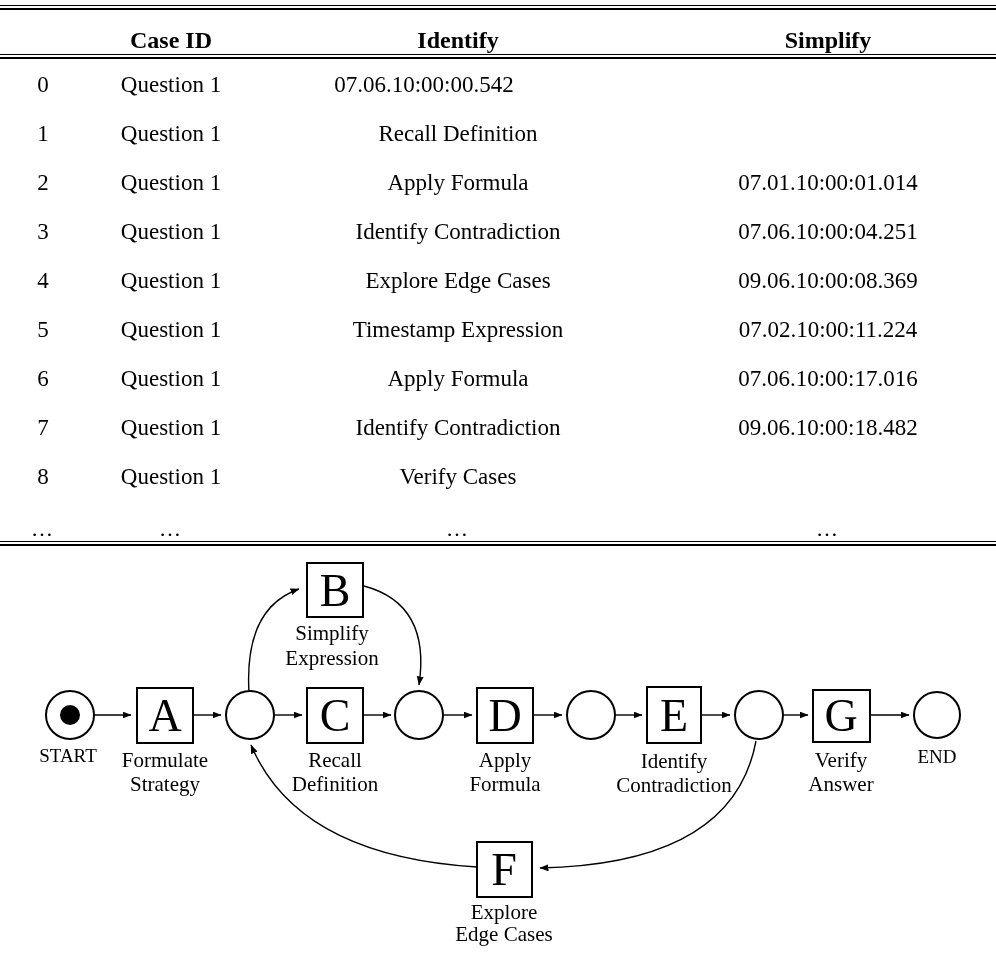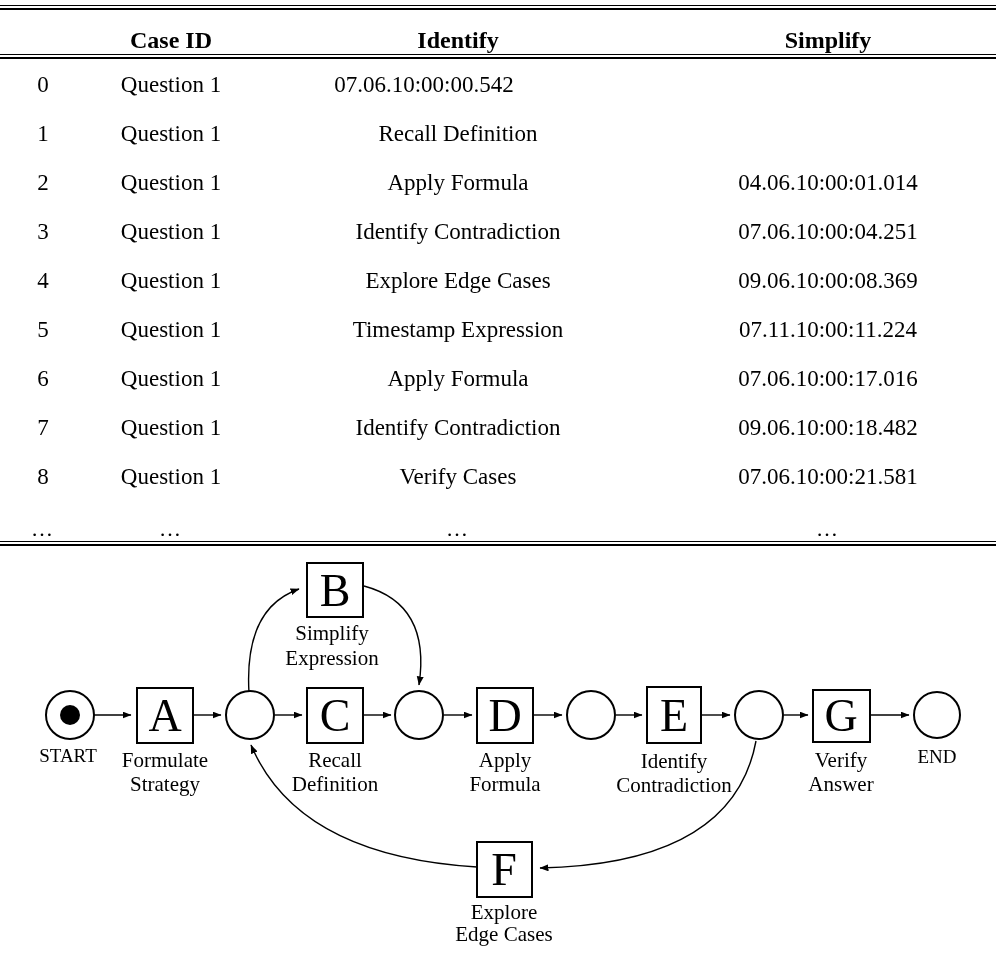--- a/index.html
+++ b/index.html
@@ -51,57 +51,56 @@
 </div>
 <div class="trow" style="top:119px">
   <div class="c1">1</div>
   <div class="c2">Question 1</div>
   <div class="c3">Recall Definition</div>
 </div>
 <div class="trow" style="top:168px">
   <div class="c1">2</div>
   <div class="c2">Question 1</div>
   <div class="c3">Apply Formula</div>
-  <div class="c4">04.06.10:00:01.014</div>
+  <div class="c4">07.01.10:00:01.014</div>
 </div>
 <div class="trow" style="top:217px">
   <div class="c1">3</div>
   <div class="c2">Question 1</div>
   <div class="c3">Identify Contradiction</div>
   <div class="c4">07.06.10:00:04.251</div>
 </div>
 <div class="trow" style="top:266px">
   <div class="c1">4</div>
   <div class="c2">Question 1</div>
   <div class="c3">Explore Edge Cases</div>
   <div class="c4">09.06.10:00:08.369</div>
 </div>
 <div class="trow" style="top:315px">
   <div class="c1">5</div>
   <div class="c2">Question 1</div>
   <div class="c3">Timestamp Expression</div>
-  <div class="c4">07.11.10:00:11.224</div>
+  <div class="c4">07.02.10:00:11.224</div>
 </div>
 <div class="trow" style="top:364px">
   <div class="c1">6</div>
   <div class="c2">Question 1</div>
   <div class="c3">Apply Formula</div>
   <div class="c4">07.06.10:00:17.016</div>
 </div>
 <div class="trow" style="top:413px">
   <div class="c1">7</div>
   <div class="c2">Question 1</div>
   <div class="c3">Identify Contradiction</div>
   <div class="c4">09.06.10:00:18.482</div>
 </div>
 <div class="trow" style="top:462px">
   <div class="c1">8</div>
   <div class="c2">Question 1</div>
   <div class="c3">Verify Cases</div>
-  <div class="c4">07.06.10:00:21.581</div>
 </div>
 <div class="trow ellipsis" style="top:514px">
   <div class="c1">…</div>
   <div class="c2">…</div>
   <div class="c3">…</div>
   <div class="c4">…</div>
 </div>
 
 <svg id="petri" width="996" height="421" viewBox="0 548 996 421">
   <defs>

